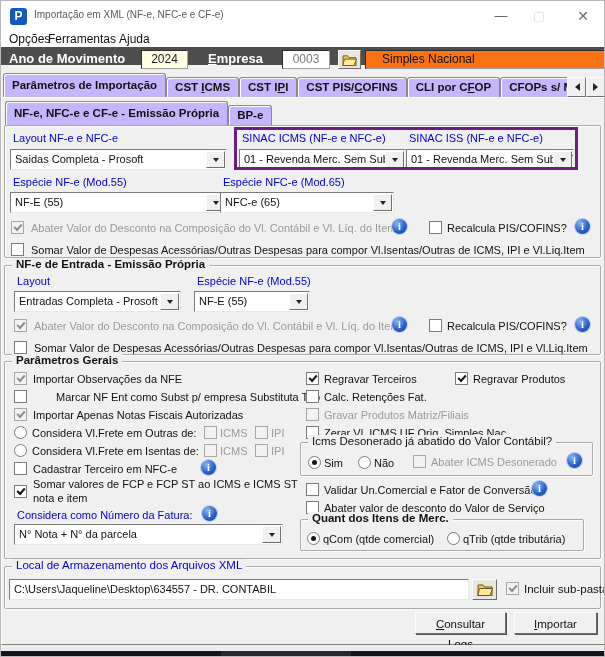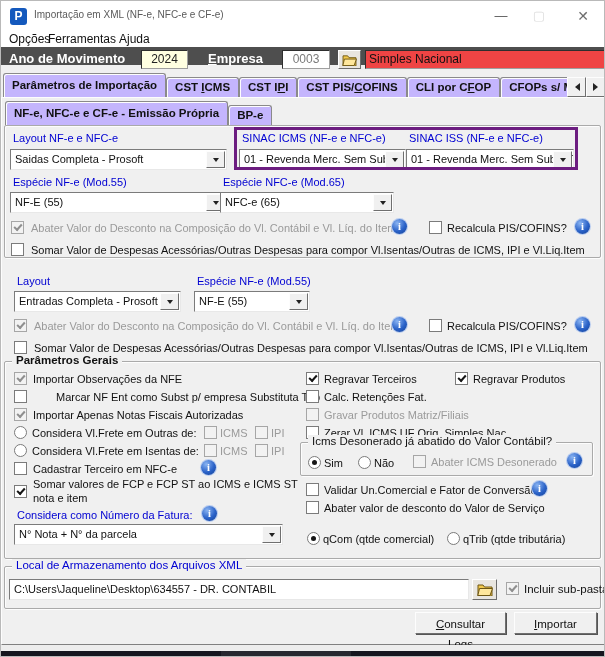--- a/index.html
+++ b/index.html
@@ -22,21 +22,21 @@
   
   #menubar{position:absolute;left:0;top:30px;width:605px;height:16px;background:#fff;}
   .menuitem{position:absolute;top:1px;font-size:12px;color:#111;}
 
   
   #darkbar{position:absolute;left:0;top:46px;width:605px;height:18px;background:#4e4e4e;}
   .barlabel{position:absolute;color:#fff;font-weight:bold;font-size:13px;top:4px;white-space:nowrap;}
   .sunken{position:absolute;box-sizing:border-box;border:1px solid #2e2e2e;border-right-color:#9f9f9f;border-bottom-color:#9f9f9f;font-size:12px;}
   #yearfield{left:140px;top:3px;width:47px;height:19px;background:#ffffe1;color:#222;text-align:center;line-height:17px;}
   #codefield{left:281px;top:3px;width:48px;height:19px;background:#ffffff;color:#7a7a7a;text-align:center;line-height:17px;}
-  #companyfield{left:364px;top:3px;width:241px;height:19px;background:#ef4444;color:#111;line-height:17px;padding-left:3px;}
+  #companyfield{left:364px;top:3px;width:241px;height:19px;background:#f97316;color:#111;line-height:17px;padding-left:16px;}
   .folderbtn{position:absolute;box-sizing:border-box;background:#e9e6e0;border:1px solid #fff;border-right-color:#6d6d6d;border-bottom-color:#6d6d6d;display:flex;align-items:center;justify-content:center;}
   #barfolder{left:337px;top:3px;width:23px;height:19px;}
 
   
   .tabstrip{position:absolute;display:flex;align-items:flex-end;}
   .tab{box-sizing:border-box;height:20px;line-height:19px;padding:0 8px;font-size:11.5px;font-weight:bold;background:#c4b5fd;border:1px solid #8a8a8a;border-bottom:none;border-top-left-radius:3px;border-top-right-radius:3px;box-shadow:inset 1px 1px 0 #fdfdfd;white-space:nowrap;color:#111;}
   .tab.active{height:24px;line-height:23px;position:relative;z-index:3;}
   .spin{position:absolute;box-sizing:border-box;width:19px;height:20px;background:#f0f0f0;border:1px solid #8a8a8a;border-color:#fdfdfd #6f6f6f #6f6f6f #fdfdfd;display:flex;align-items:center;justify-content:center;}
   .tri-l{width:0;height:0;border:4px solid transparent;border-right:5px solid #222;margin-left:-3px;}
   .tri-r{width:0;height:0;border:4px solid transparent;border-left:5px solid #222;margin-right:-3px;}
@@ -175,20 +175,23 @@
 
   <span class="cb on dis" style="left:10px;top:220px;"></span>
   <span class="lbl dim" style="left:30px;top:221px;">Abater Valor do Desconto na Composição do Vl. Contábil e Vl. Líq. do Item</span>
   <span class="info" style="left:391px;top:218px;"></span>
   <span class="cb" style="left:428px;top:220px;"></span>
   <span class="lbl" style="left:446px;top:221px;">Recalcula PIS/COFINS?</span>
   <span class="info" style="left:574px;top:218px;"></span>
   <span class="cb" style="left:10px;top:242px;"></span>
   <span class="lbl" style="left:30px;top:243px;">Somar Valor de Despesas Acessórias/Outras Despesas para compor Vl.Isentas/Outras de ICMS, IPI e Vl.Liq.Item</span>
 
+  <div class="group" style="left:3px;top:264px;width:597px;height:90px;">
+    <span class="cap">NF-e de Entrada - Emissão Própria</span>
+  </div>
   <span class="blbl" style="left:16px;top:274px;">Layout</span>
   <div class="combo" style="left:13px;top:290px;width:167px;">
     <span class="ctxt">Entradas Completa - Prosoft</span>
     <span class="cbtn">
         <i class="tri"></i>
       </span>
   </div>
   <span class="blbl" style="left:196px;top:274px;">Espécie NF-e (Mod.55)</span>
   <div class="combo" style="left:193px;top:290px;width:116px;">
     <span class="ctxt">NF-E (55)</span>
@@ -268,20 +271,23 @@
   <span class="cb dis" style="left:412px;top:454px;"></span>
   <span class="lbl dim" style="left:430px;top:455px;text-align:center;">Abater ICMS Desonerado</span>
   <span class="info" style="left:566px;top:452px;"></span>
 
   <span class="cb" style="left:305px;top:482px;"></span>
   <span class="lbl" style="left:323px;top:483px;">Validar Un.Comercial e Fator de Conversão</span>
   <span class="info" style="left:531px;top:480px;"></span>
   <span class="cb" style="left:305px;top:500px;"></span>
   <span class="lbl" style="left:323px;top:501px;">Abater valor de desconto do Valor de Serviço</span>
 
+  <div class="group" style="left:299px;top:518px;width:284px;height:32px;">
+    <span class="cap">Quant dos Itens de Merc.</span>
+  </div>
   <span class="radio on" style="left:306px;top:531px;"></span>
   <span class="lbl" style="left:322px;top:532px;">qCom (qtde comercial)</span>
   <span class="radio" style="left:446px;top:531px;"></span>
   <span class="lbl" style="left:462px;top:532px;">qTrib (qtde tributária)</span>
 
   <div class="group" style="left:3px;top:565px;width:597px;height:43px;">
     <span class="cap blue">Local de Armazenamento dos Arquivos XML</span>
   </div>
   <div class="tinput" style="left:8px;top:578px;width:460px;height:21px;">C:\Users\Jaqueline\Desktop\634557 - DR. CONTABIL</div>
   <span class="folderbtn" style="left:471px;top:578px;width:25px;height:21px;">

